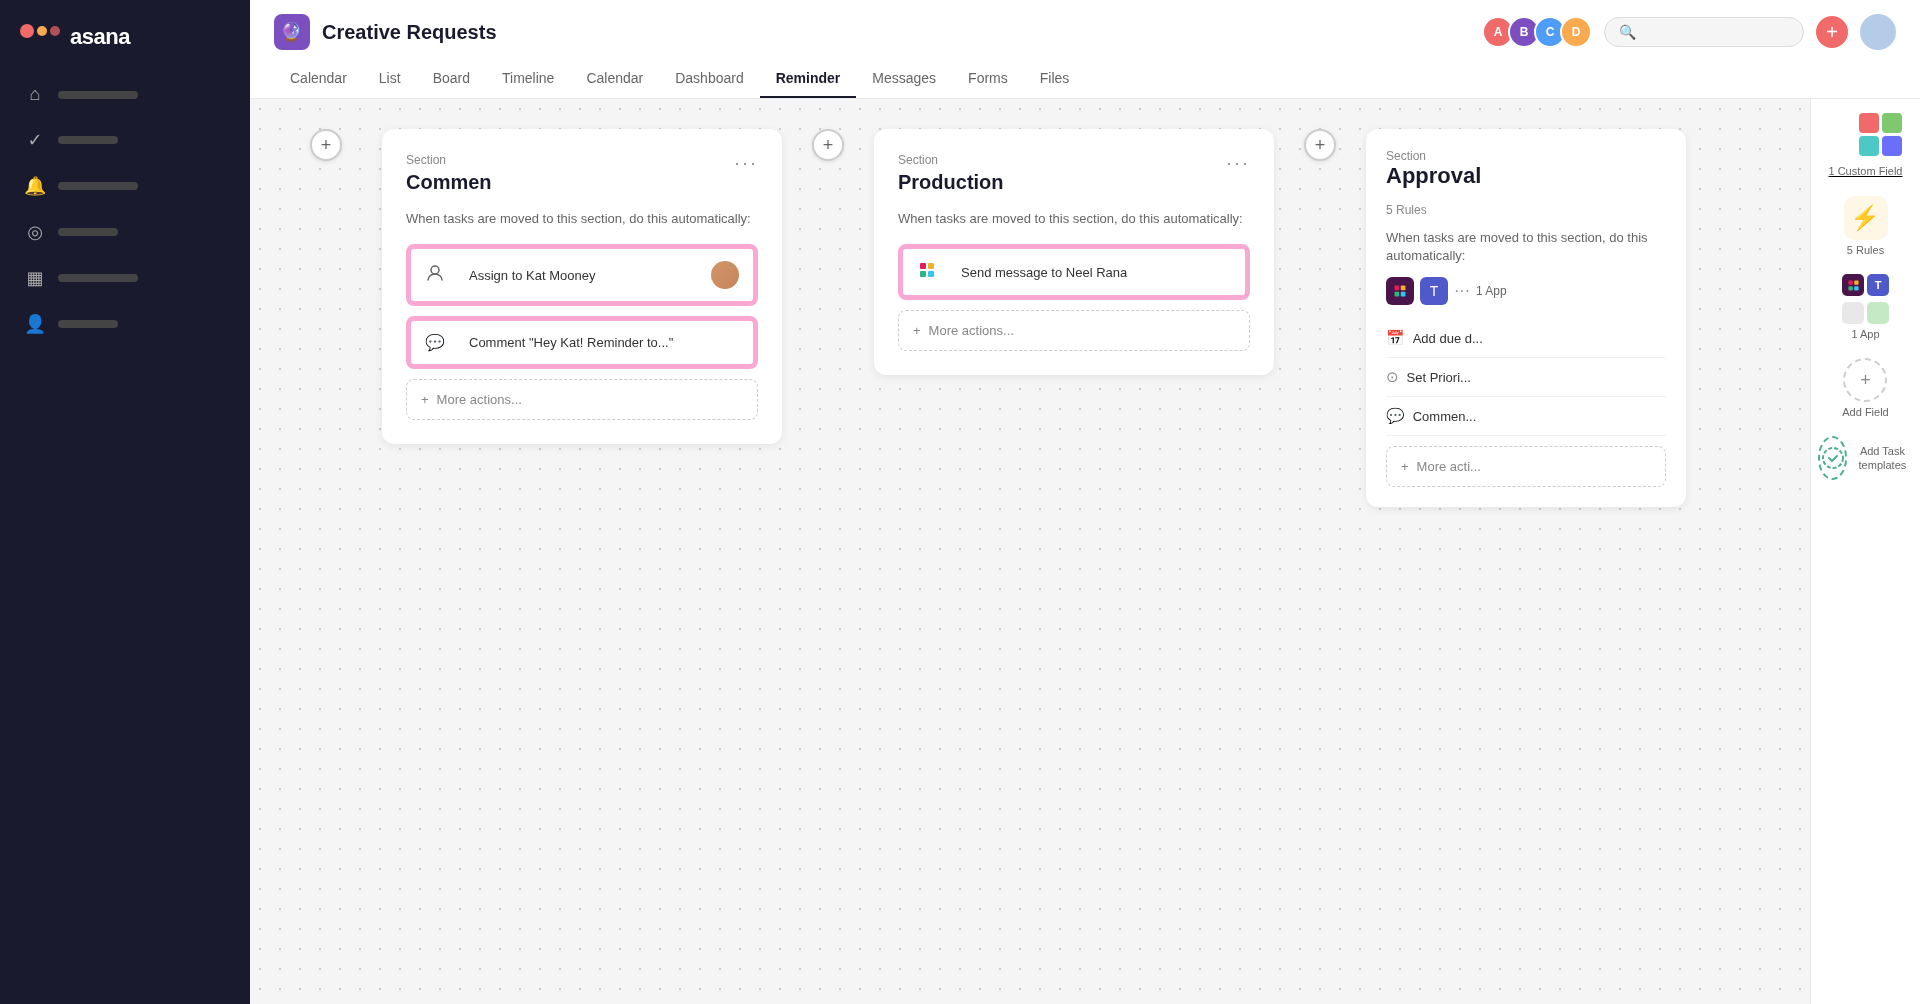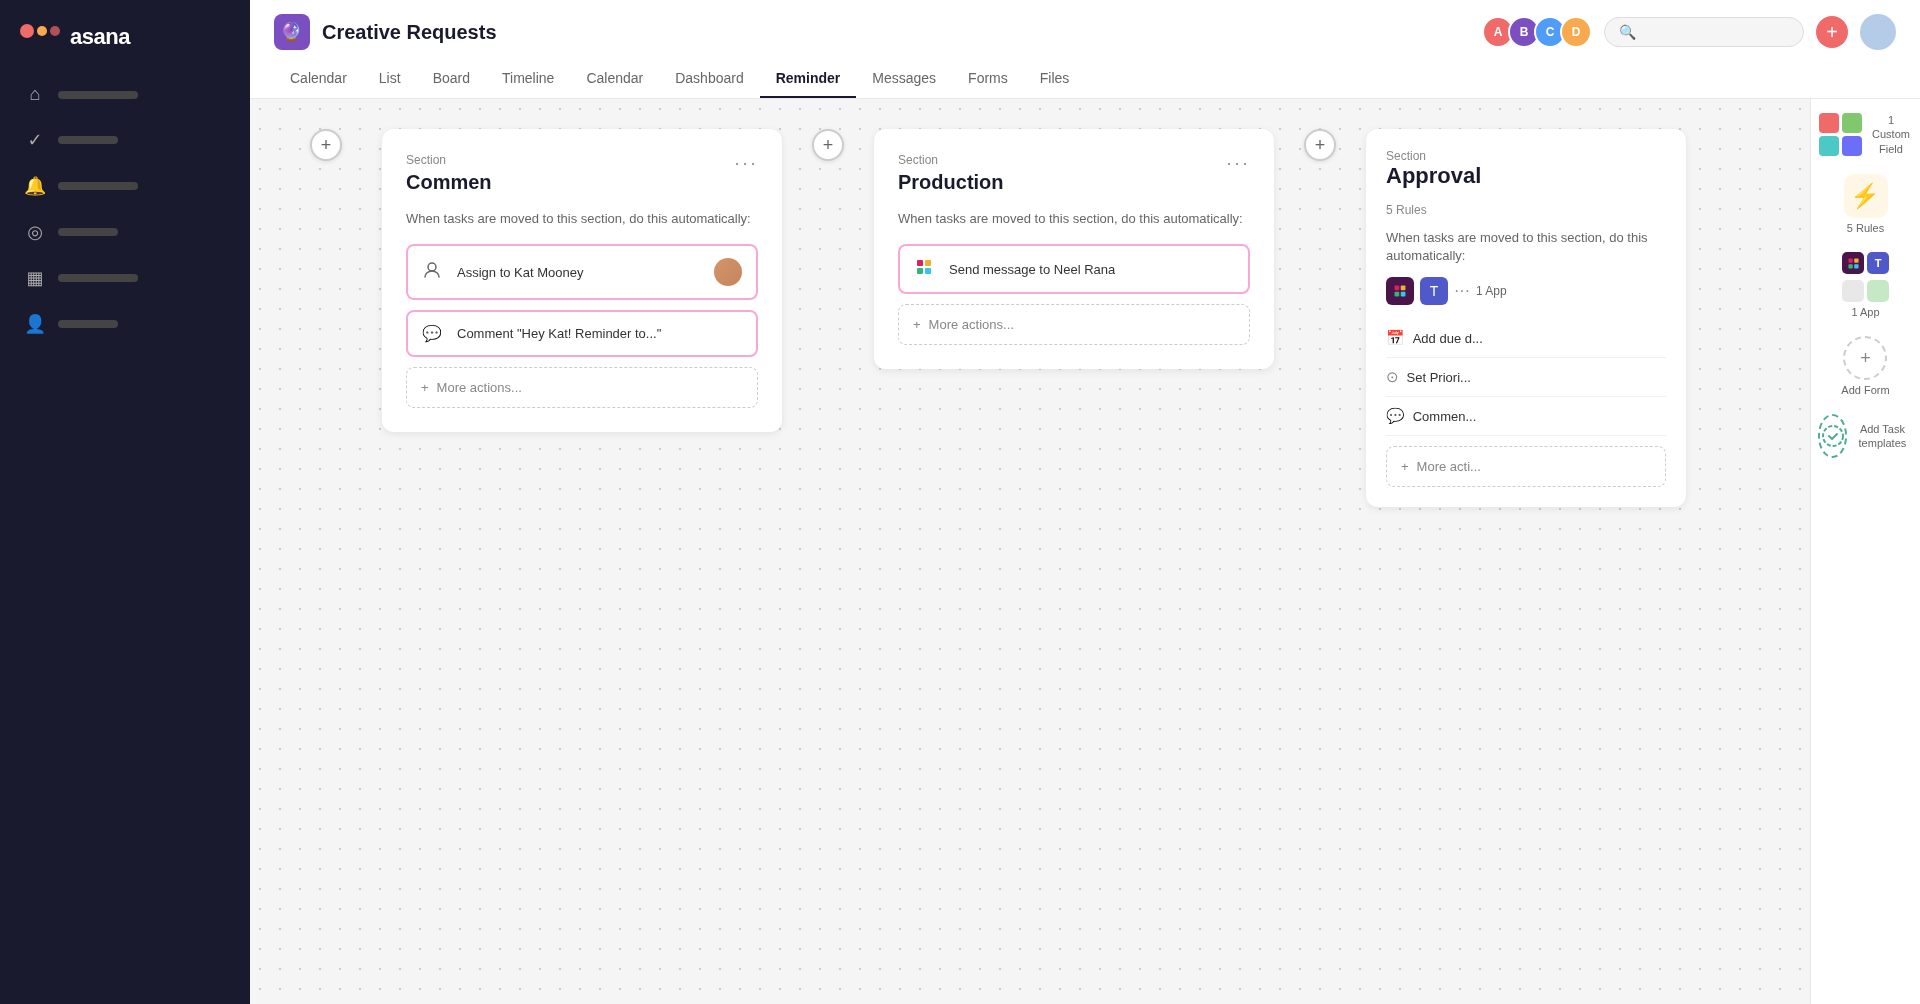--- a/index.html
+++ b/index.html
@@ -240,27 +240,27 @@
     }
 
     .section-desc {
       font-size: 13px;
       color: #666;
       margin-bottom: 16px;
       line-height: 1.4;
     }
 
     .action-card {
-      border: 2px solid #f9a8d4;
+      border: 5px solid #f9a8d4;
       border-radius: 8px;
       padding: 12px 14px;
       margin-bottom: 10px;
       display: flex;
       align-items: center;
-      gap: 15px;
+      gap: 24px;
       background: white;
       cursor: pointer;
     }
     .action-icon {
       font-size: 16px;
       width: 20px;
       text-align: center;
       flex-shrink: 0;
     }
     .action-text {
@@ -563,21 +563,21 @@
         <div class="more-actions-btn" style="margin-top:10px;">
           <span>+</span>
           <span>More acti...</span>
         </div>
       </div>
 
     </div>
 
     <div style="width:110px; background:white; border-left:1px solid #e8e8e8; display:flex; flex-direction:column; align-items:center; padding:14px 8px; gap:18px; overflow-y:auto;">
 
-      <div style="display:flex;flex-direction:row;align-items:flex-end;gap:8px;">
+      <div style="display:flex;flex-direction:column;align-items:flex-end;gap:8px;text-decoration:underline;">
         <div style="display:grid;grid-template-columns:1fr 1fr;gap:3px;">
           <div style="width:20px;height:20px;border-radius:4px;background:#f06a6a;"></div>
           <div style="width:20px;height:20px;border-radius:4px;background:#7fc86e;"></div>
           <div style="width:20px;height:20px;border-radius:4px;background:#4cc9c4;"></div>
           <div style="width:20px;height:20px;border-radius:4px;background:#6b6ef9;"></div>
         </div>
         <div style="font-size:11px;color:#666;text-align:center;line-height:1.3;">1 Custom
 Field</div>
       </div>
 
@@ -600,21 +600,21 @@
         </div>
         <div style="display:flex;gap:3px;margin-top:2px;">
           <div style="width:22px;height:22px;border-radius:5px;background:#e8e8e8;"></div>
           <div style="width:22px;height:22px;border-radius:5px;background:#c5e8c5;"></div>
         </div>
         <div style="font-size:11px;color:#666;text-align:center;">1 App</div>
       </div>
 
       <div style="display:flex;flex-direction:column;align-items:center;gap:4px;cursor:pointer;">
         <div style="width:44px;height:44px;border-radius:50%;border:2px dashed #ccc;display:flex;align-items:center;justify-content:center;font-size:18px;color:#888;">+</div>
-        <div style="font-size:11px;color:#666;text-align:center;">Add Form</div>
+        <div style="font-size:11px;color:#666;text-align:center;">Add Field</div>
       </div>
 
       <div style="display:flex;flex-direction:row;align-items:center;gap:4px;cursor:pointer;">
         <div style="width:44px;height:44px;border-radius:50%;border:2px dashed #4caf8a;display:flex;align-items:center;justify-content:center;font-size:20px;">
           <svg width="24" height="24" viewBox="0 0 24 24" fill="none">
             <circle cx="12" cy="12" r="10" stroke="#4caf8a" stroke-width="2" stroke-dasharray="4 2"></circle>
             <path d="M8 12l3 3 5-5" stroke="#4caf8a" stroke-width="2" stroke-linecap="round" stroke-linejoin="round"></path>
           </svg>
         </div>
         <div style="font-size:11px;color:#666;text-align:center;line-height:1.3;">Add Task

